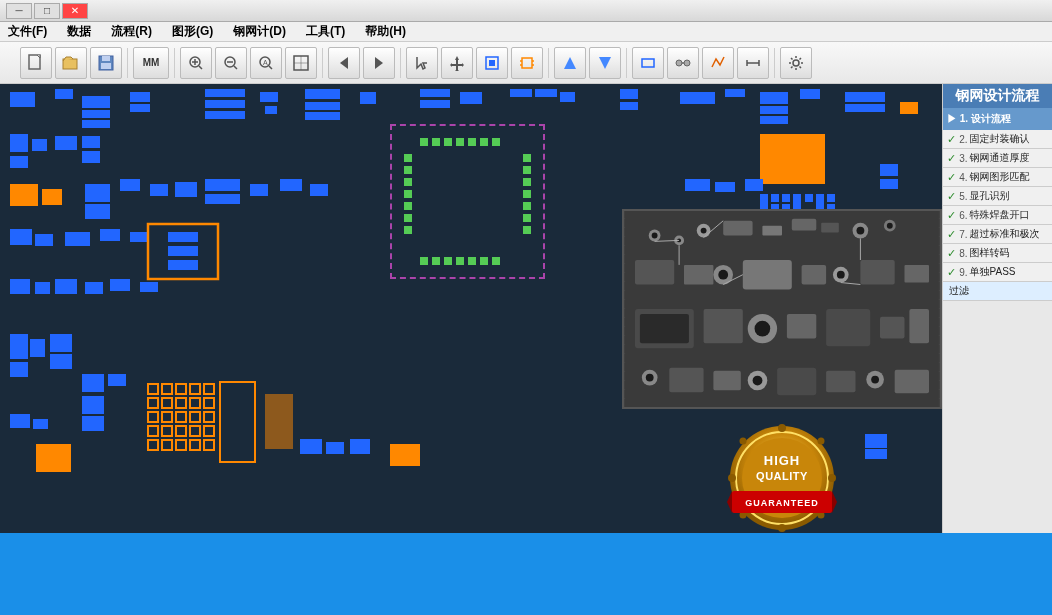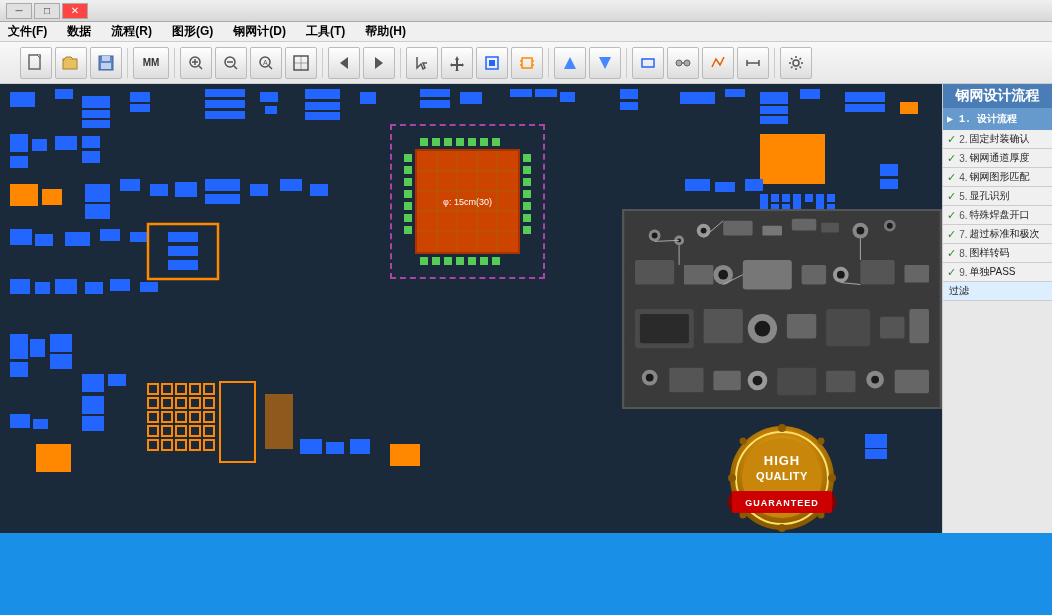--- a/index.html
+++ b/index.html
@@ -592,34 +592,20 @@
       <div class="pad" style="top:14px; left:90px"></div>
       <div class="pad" style="top:14px; left:102px"></div>
 
       <div class="pad" style="bottom:14px; left:30px"></div>
       <div class="pad" style="bottom:14px; left:42px"></div>
       <div class="pad" style="bottom:14px; left:54px"></div>
       <div class="pad" style="bottom:14px; left:66px"></div>
       <div class="pad" style="bottom:14px; left:78px"></div>
       <div class="pad" style="bottom:14px; left:90px"></div>
       <div class="pad" style="bottom:14px; left:102px"></div>
-      <div class="chip-body">
-        <div class="chip-label">φ: 15cm(30)</div>
-
-        <svg width="101" height="101" viewBox="0 0 101 101" style="position:absolute;top:0;left:0;opacity:0.3">
-          <line x1="0" y1="20" x2="101" y2="20" stroke="#00ff00" stroke-width="0.5"></line>
-          <line x1="0" y1="40" x2="101" y2="40" stroke="#00ff00" stroke-width="0.5"></line>
-          <line x1="0" y1="60" x2="101" y2="60" stroke="#00ff00" stroke-width="0.5"></line>
-          <line x1="0" y1="80" x2="101" y2="80" stroke="#00ff00" stroke-width="0.5"></line>
-          <line x1="20" y1="0" x2="20" y2="101" stroke="#00ff00" stroke-width="0.5"></line>
-          <line x1="40" y1="0" x2="40" y2="101" stroke="#00ff00" stroke-width="0.5"></line>
-          <line x1="60" y1="0" x2="60" y2="101" stroke="#00ff00" stroke-width="0.5"></line>
-          <line x1="80" y1="0" x2="80" y2="101" stroke="#00ff00" stroke-width="0.5"></line>
-        </svg>
-      </div>
     </div>
 
     <div id="photo-overlay">
       <div class="pcb-pattern">
         
         <svg width="100%" height="100%" viewBox="0 0 320 200">
           <rect width="320" height="200" fill="#3a3a3a"></rect>
 
           <circle cx="30" cy="25" r="6" fill="#888"></circle>
           <circle cx="30" cy="25" r="3" fill="#1a1a1a"></circle>
@@ -711,21 +697,21 @@
         <text x="55" y="83" text-anchor="middle" font-size="9" font-weight="900" font-family="Arial" fill="#fff" letter-spacing="1">GUARANTEED</text>
       </svg>
     </div>
 
   </div>
 
   <div id="right-panel">
     <div class="rp-header">钢网设计流程</div>
 
     <div style="background:#6699cc; height:22px; display:flex; align-items:center; padding:0 4px;">
-      <span style="color:white; font-size:10px; font-weight:bold;font-family:Liberation Mono, monospace;">▶ 1. 设计流程</span>
+      <span style="color:white; font-size:10px; font-weight:bold;">▶ 1. 设计流程</span>
     </div>
 
     <div class="rp-item">
       <span class="check">✓</span>
       <span class="num">2.</span>
       <span>固定封装确认</span>
     </div>
     <div class="rp-item">
       <span class="check">✓</span>
       <span class="num">3.</span>

